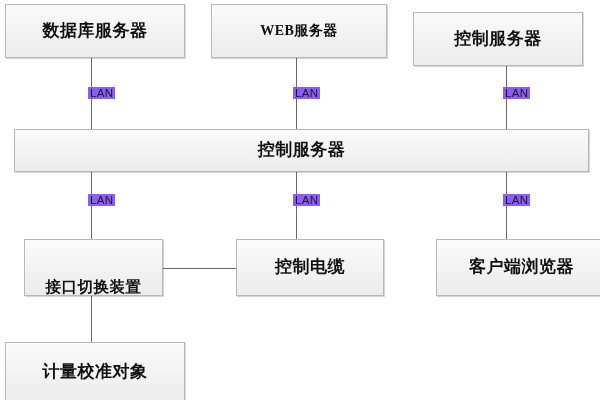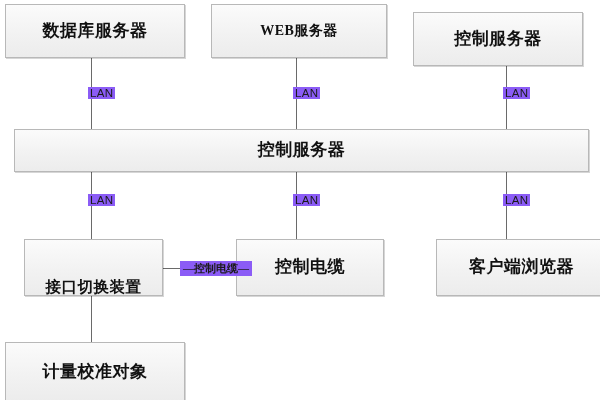--- a/index.html
+++ b/index.html
@@ -135,15 +135,14 @@
   </div>
 
   <div class="edge-label" style="left:71px;  top:87px;">LAN</div>
   <div class="edge-label" style="left:276px; top:87px;">LAN</div>
   <div class="edge-label" style="left:486px; top:87px;">LAN</div>
 
   <div class="edge-label" style="left:71px;  top:194px;">LAN</div>
   <div class="edge-label" style="left:276px; top:194px;">LAN</div>
   <div class="edge-label" style="left:486px; top:194px;">LAN</div>
 
-  <div class="edge-label cable" style="left:163px; top:261px;">—控制电缆—</div>
 
 </div>
 
 </body></html>

